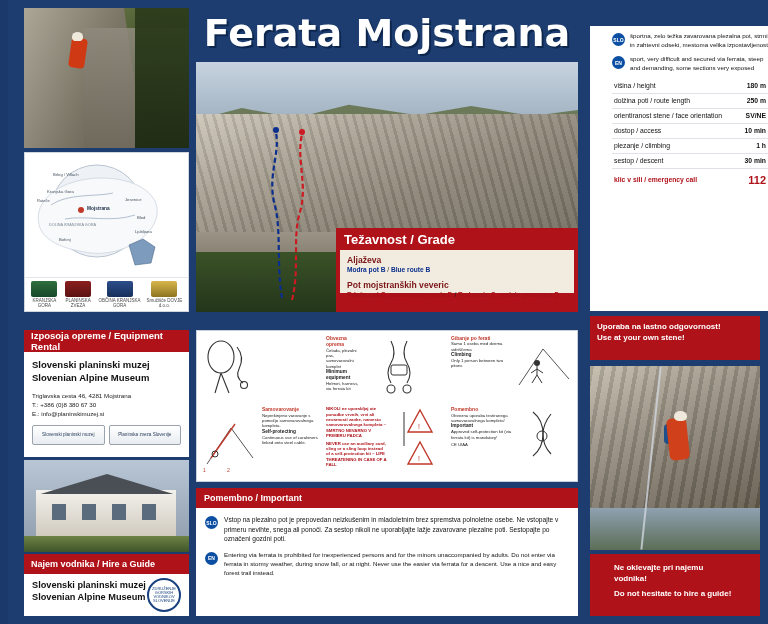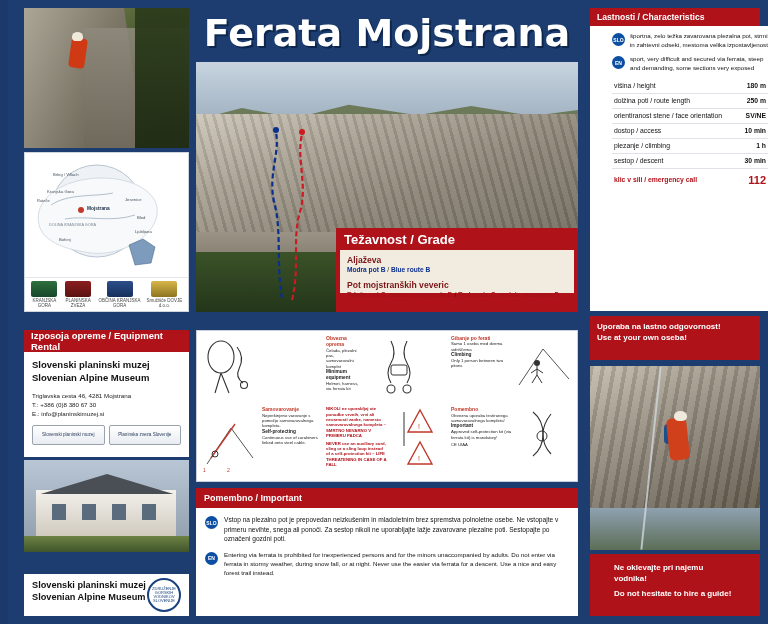--- a/index.html
+++ b/index.html
@@ -293,20 +293,21 @@
     <div class="sky"></div>
     <div class="bld"></div>
     <div class="roof"></div>
     <div class="win" style="left:28px; top:44px; width:14px; height:16px;"></div>
     <div class="win" style="left:58px; top:44px; width:14px; height:16px;"></div>
     <div class="win" style="left:88px; top:44px; width:14px; height:16px;"></div>
     <div class="win" style="left:118px; top:44px; width:14px; height:16px;"></div>
     <div class="grass"></div>
   </div>
 
+  <div id="guide-head" class="redbar">Najem vodnika / Hire a Guide</div>
   <div id="guide-body">
     <div class="org">Slovenski planinski muzej</div>
     <div class="org">Slovenian Alpine Museum</div>
     <div class="badge">ZDRUŽENJE GORSKIH VODNIKOV SLOVENIJE</div>
   </div>
 
   <div id="photo-wall">
     <div class="sky"></div>
     <div class="ridge"></div>
     <div class="cliff"></div>
@@ -450,21 +451,20 @@
     <div class="imp-row">
       <div class="flagdot">SLO</div>
       <div class="imp-text">Vstop na plezalno pot je prepovedan neizkušenim in mladoletnim brez spremstva polnoletne osebe. Ne vstopajte v primeru nevihte, snega ali ponoči. Za sestop nikoli ne uporabljajte lažje zavarovane plezalne poti. Sestopajte po označeni gozdni poti.</div>
     </div>
     <div class="imp-row">
       <div class="flagdot en">EN</div>
       <div class="imp-text en">Entering via ferrata is prohibited for inexperienced persons and for the minors unaccompanied by adults. Do not enter via ferrata in stormy weather, during snow fall, or at night. Never use the easier via ferrata for a descent. Use a nice and easy forest trail instead.</div>
     </div>
   </div>
 
-  <div id="char-head" class="redbar">Lastnosti / Characteristics</div>
   <div id="char-body">
     <div class="char-row">
       <div class="flagdot">SLO</div>
       <div class="t">športna, zelo težka zavarovana plezalna pot, strmi in zahtevni odseki, mestoma velika izpostavljenost</div>
     </div>
     <div class="char-row">
       <div class="flagdot en">EN</div>
       <div class="t">sport, very difficult and secured via ferrata, steep and demanding, some sections very exposed</div>
     </div>
 
@@ -493,21 +493,21 @@
       <span class="v">30 min</span>
     </div>
     <div class="spec emer">
       <span>klic v sili / emergency call</span>
       <span class="v">112</span>
     </div>
   </div>
 
   <div id="resp-box">
     <div>Uporaba na lastno odgovornost!</div>
-    <div>Use at your own oseba!</div>
+    <div>Use at your own stene!</div>
   </div>
 
   <div id="photo-ferrata">
     <div class="bg"></div>
     <div class="valley"></div>
     <div class="cable"></div>
     <div class="pack"></div>
     <div class="climber"></div>
     <div class="helm"></div>
   </div>

